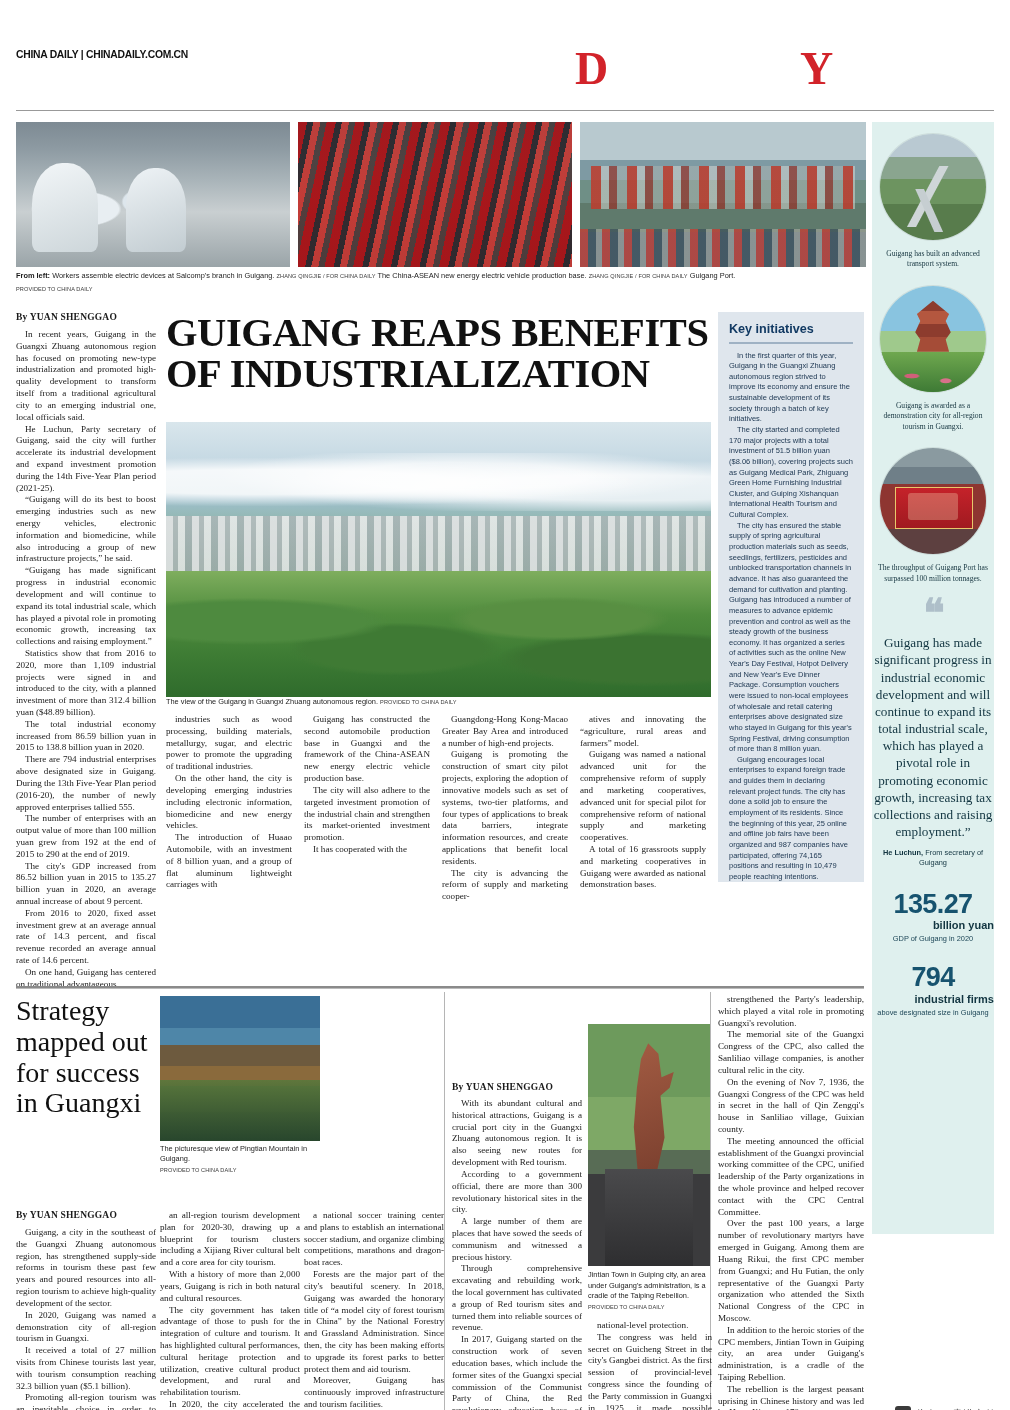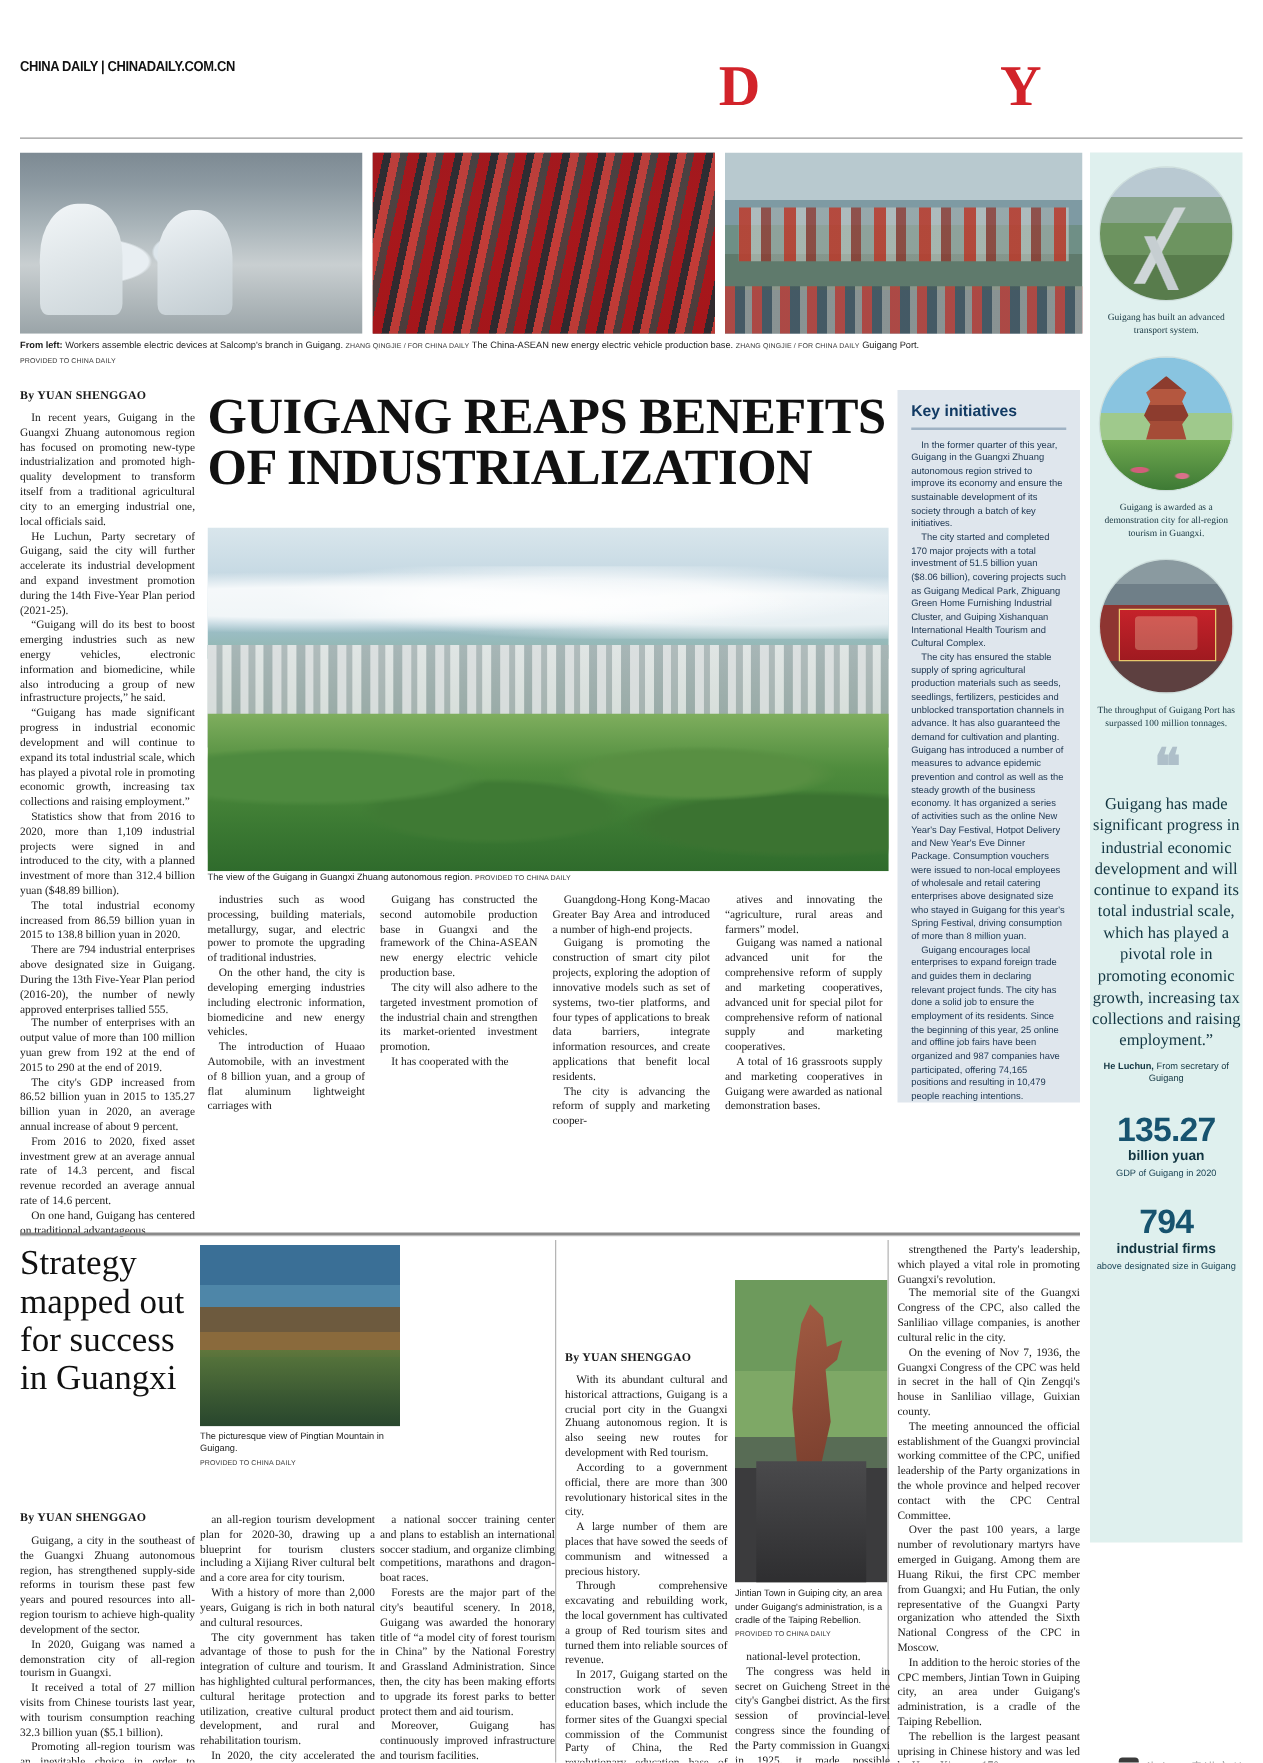--- a/index.html
+++ b/index.html
@@ -258,21 +258,21 @@
     font-size: 7.4px; line-height: 1.35; text-align: center; color: #123541;
     margin-bottom: 22px;
   }
   .attrib b { font-weight: bold; }
   .statnum {
     text-align: center; font-family: "Liberation Sans", sans-serif;
     font-weight: bold; font-size: 27px; color: #17536f; line-height: 1.05;
     letter-spacing: -0.6px;
   }
   .statlabel {
-    text-align: center; font-family: "Liberation Sans", sans-serif;
+    text-align: right; font-family: "Liberation Sans", sans-serif;
     font-weight: bold; font-size: 11px; color: #123541; margin-top: 1px;
   }
   .statsub {
     text-align: center; font-family: "Liberation Sans", sans-serif;
     font-size: 7.4px; color: #1d4657; margin-top: 3px; margin-bottom: 20px;
   }
 
   
   .rule-mid {
     position: absolute; left: 16px; top: 962px; width: 848px; height: 1.5px; background: #8a8a8a;
@@ -444,21 +444,21 @@
         <p>atives and innovating the “agriculture, rural areas and farmers” model.</p>
         <p>Guigang was named a national advanced unit for the comprehensive reform of supply and marketing cooperatives, advanced unit for special pilot for comprehensive reform of national supply and marketing cooperatives.</p>
         <p>A total of 16 grassroots supply and marketing cooperatives in Guigang were awarded as national demonstration bases.</p>
       </div>
   </div>
 
   <div class="keybox">
     <h3>Key initiatives</h3>
     <div class="kdiv"></div>
     <div class="ktext">
-        <p>In the former quarter of this year, Guigang in the Guangxi Zhuang autonomous region strived to improve its economy and ensure the sustainable development of its society through a batch of key initiatives.</p>
+        <p>In the first quarter of this year, Guigang in the Guangxi Zhuang autonomous region strived to improve its economy and ensure the sustainable development of its society through a batch of key initiatives.</p>
         <p>The city started and completed 170 major projects with a total investment of 51.5 billion yuan ($8.06 billion), covering projects such as Guigang Medical Park, Zhiguang Green Home Furnishing Industrial Cluster, and Guiping Xishanquan International Health Tourism and Cultural Complex.</p>
         <p>The city has ensured the stable supply of spring agricultural production materials such as seeds, seedlings, fertilizers, pesticides and unblocked transportation channels in advance. It has also guaranteed the demand for cultivation and planting. Guigang has introduced a number of measures to advance epidemic prevention and control as well as the steady growth of the business economy. It has organized a series of activities such as the online New Year's Day Festival, Hotpot Delivery and New Year's Eve Dinner Package. Consumption vouchers were issued to non-local employees of wholesale and retail catering enterprises above designated size who stayed in Guigang for this year's Spring Festival, driving consumption of more than 8 million yuan.</p>
         <p>Guigang encourages local enterprises to expand foreign trade and guides them in declaring relevant project funds. The city has done a solid job to ensure the employment of its residents. Since the beginning of this year, 25 online and offline job fairs have been organized and 987 companies have participated, offering 74,165 positions and resulting in 10,479 people reaching intentions.</p>
       </div>
   </div>
 
   <div class="rail">
     <div class="circ">
         <div class="circ-road"></div>
       </div>

